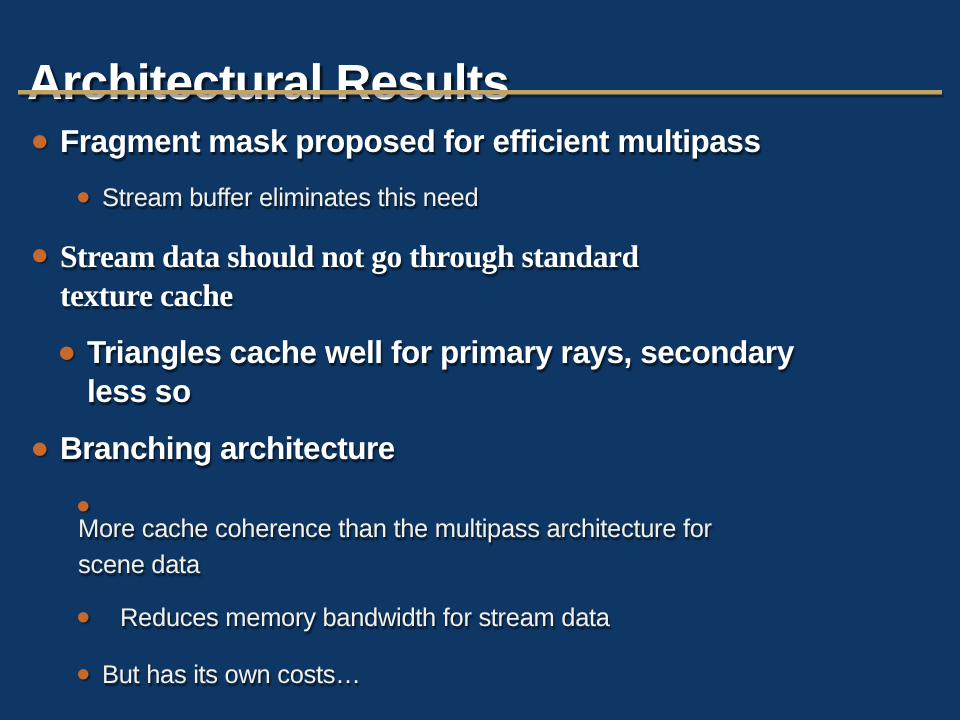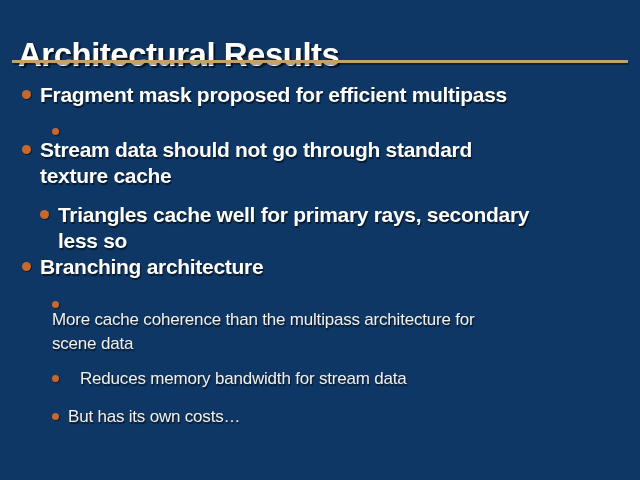--- a/index.html
+++ b/index.html
@@ -74,23 +74,23 @@
   .lvl2 .txt {
     font-size: 17px;
     font-weight: 400;
     letter-spacing: -0.2px;
     line-height: 24px;
     color: #f3f0ea;
   }
   
   .item:nth-child(1) { margin-top: 19px; }
   .item:nth-child(2) { margin-top: 12px; }
-  .item:nth-child(3) { margin-top: 2px; }
+  .item:nth-child(3) { margin-top: 14px; font-family: Liberation Serif, serif; }
   .item:nth-child(4) { margin-top: 13px; padding-left: 40px; }
-  .item:nth-child(5) { margin-top: 0; }
+  .item:nth-child(5) { margin-top: 12px; }
   .item:nth-child(6) { margin-top: 13px; flex-direction: column; }
   .item:nth-child(7) { margin-top: 11px; gap: 12px; }
   .item:nth-child(8) { margin-top: 14px; }
 </style>
 </head>
 <body>
 
 <div class="slide">
 
   <h1 class="title">Architectural Results</h1>
@@ -99,20 +99,21 @@
 
   <div class="bullet-list">
 
     <div class="item lvl1">
       <span class="dot"></span>
       <span class="txt">Fragment mask proposed for efficient multipass</span>
     </div>
 
     <div class="item lvl2">
       <span class="dot"></span>
+      <span class="txt">Stream buffer eliminates this need</span>
     </div>
 
     <div class="item lvl1">
       <span class="dot"></span>
       <span class="txt">Stream data should not go through standard
 texture cache</span>
     </div>
 
     <div class="item lvl1">
       <span class="dot"></span>

